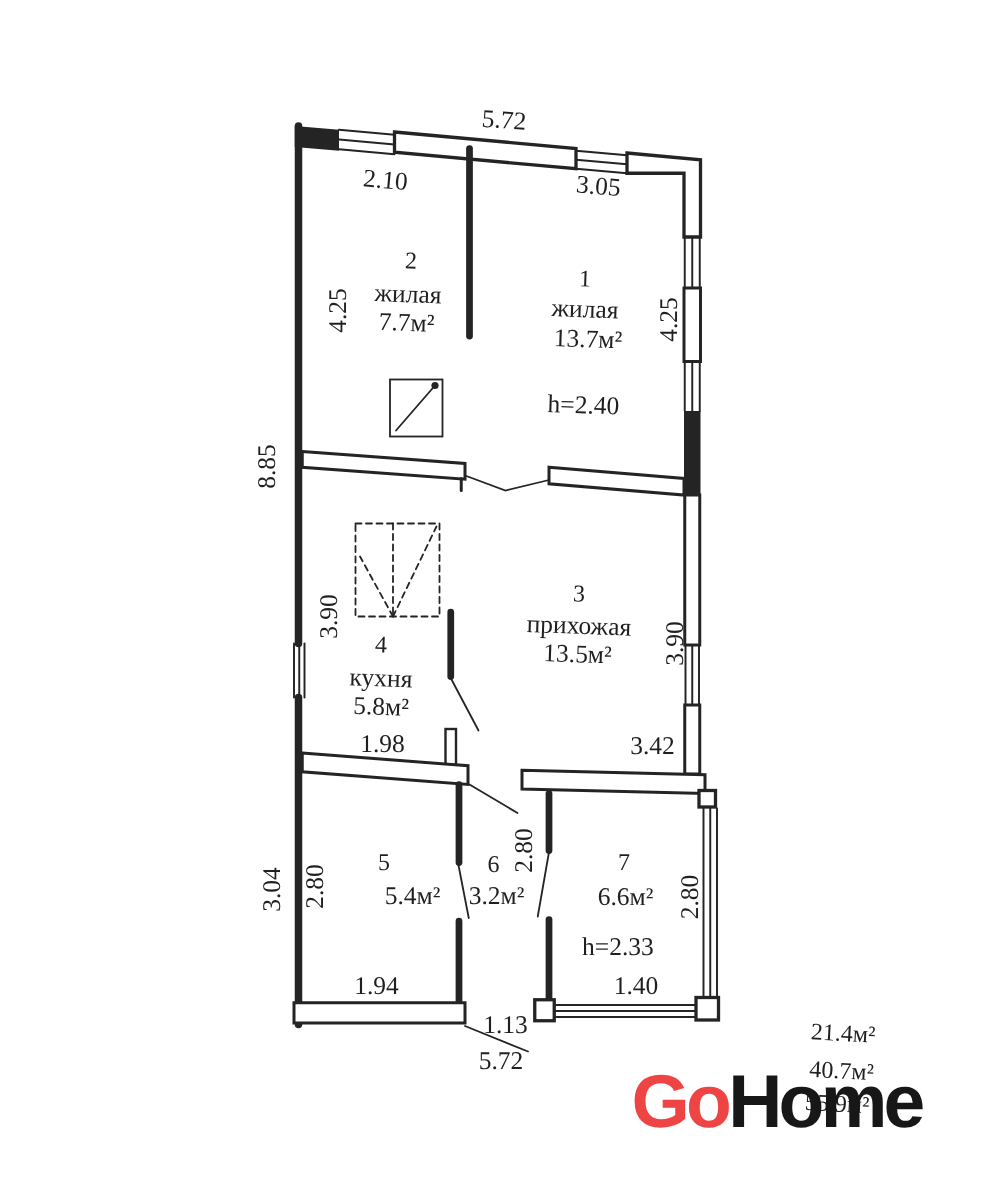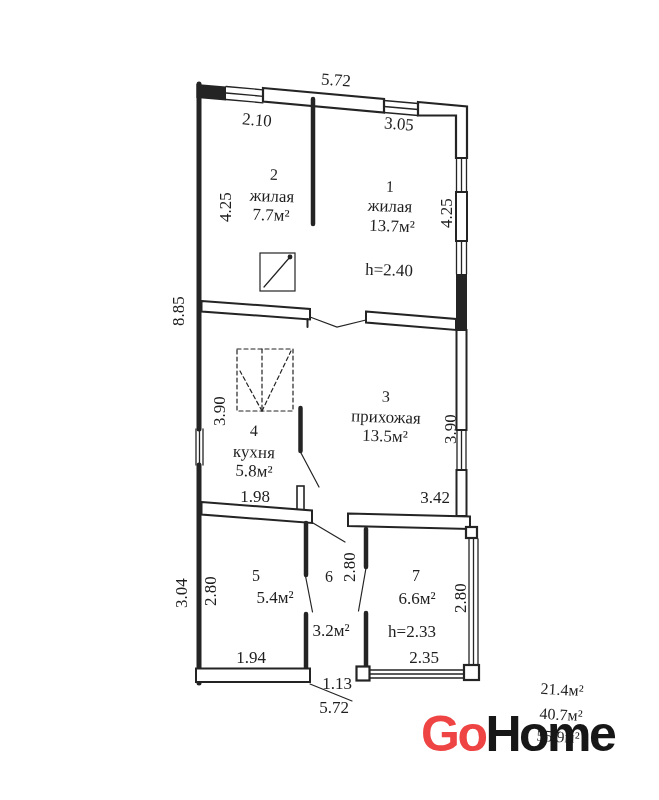--- a/index.html
+++ b/index.html
@@ -168,21 +168,21 @@
   <div class="lbl t2" style="left:385px;top:436px;">13.5м²</div>
 
   <div class="lbl sm t2" style="left:254px;top:431px;">4</div>
   <div class="lbl t2" style="left:254px;top:452px;">кухня</div>
   <div class="lbl t2" style="left:254px;top:471px;">5.8м²</div>
 
   <div class="lbl sm" style="left:256px;top:576px;">5</div>
   <div class="lbl" style="left:256px;top:597px;margin-left:19px;">5.4м²</div>
 
   <div class="lbl sm" style="left:329px;top:577px;">6</div>
-  <div class="lbl" style="left:331px;top:630px;">3.2м²</div>
+  <div class="lbl" style="left:331px;top:597px;">3.2м²</div>
 
   <div class="lbl sm" style="left:416px;top:576px;">7</div>
   <div class="lbl" style="left:417px;top:598px;">6.6м²</div>
   <div class="lbl" style="left:412px;top:631px;">h=2.33</div>
 
   <div class="lbl t4" style="left:336px;top:80px;">5.72</div>
   <div class="lbl t5" style="left:257px;top:120px;">2.10</div>
   <div class="lbl t5" style="left:399px;top:124px;">3.05</div>
   <div class="lbl v" style="left:225px;top:207px;">4.25</div>
   <div class="lbl v" style="left:446px;top:213px;">4.25</div>
@@ -190,21 +190,21 @@
   <div class="lbl v" style="left:219px;top:411px;">3.90</div>
   <div class="lbl v" style="left:450px;top:429px;">3.90</div>
   <div class="lbl" style="left:255px;top:496px;">1.98</div>
   <div class="lbl" style="left:395px;top:497px;margin-left:40px;">3.42</div>
   <div class="lbl v" style="left:181px;top:593px;">3.04</div>
   <div class="lbl v" style="left:210px;top:591px;">2.80</div>
   <div class="lbl" style="left:251px;top:657px;">1.94</div>
   <div class="lbl v" style="left:349px;top:567px;">2.80</div>
   <div class="lbl" style="left:337px;top:683px;">1.13</div>
   <div class="lbl v" style="left:460px;top:598px;">2.80</div>
-  <div class="lbl" style="left:424px;top:657px;">2.35</div>
+  <div class="lbl" style="left:424px;top:657px;">1.40</div>
   <div class="lbl" style="left:334px;top:707px;">5.72</div>
 
   <div class="lbl sum" style="left:562px;top:690px;">21.4м²</div>
   <div class="lbl sum" style="left:561px;top:715px;">40.7м²</div>
   <div class="lbl sum behind" style="left:558px;top:737px;">55.9м²</div>
 
   <div id="logo">
     <div class="logo-word"><span class="logo-go">Go</span><span class="logo-home">Home</span></div>
   </div>
 

